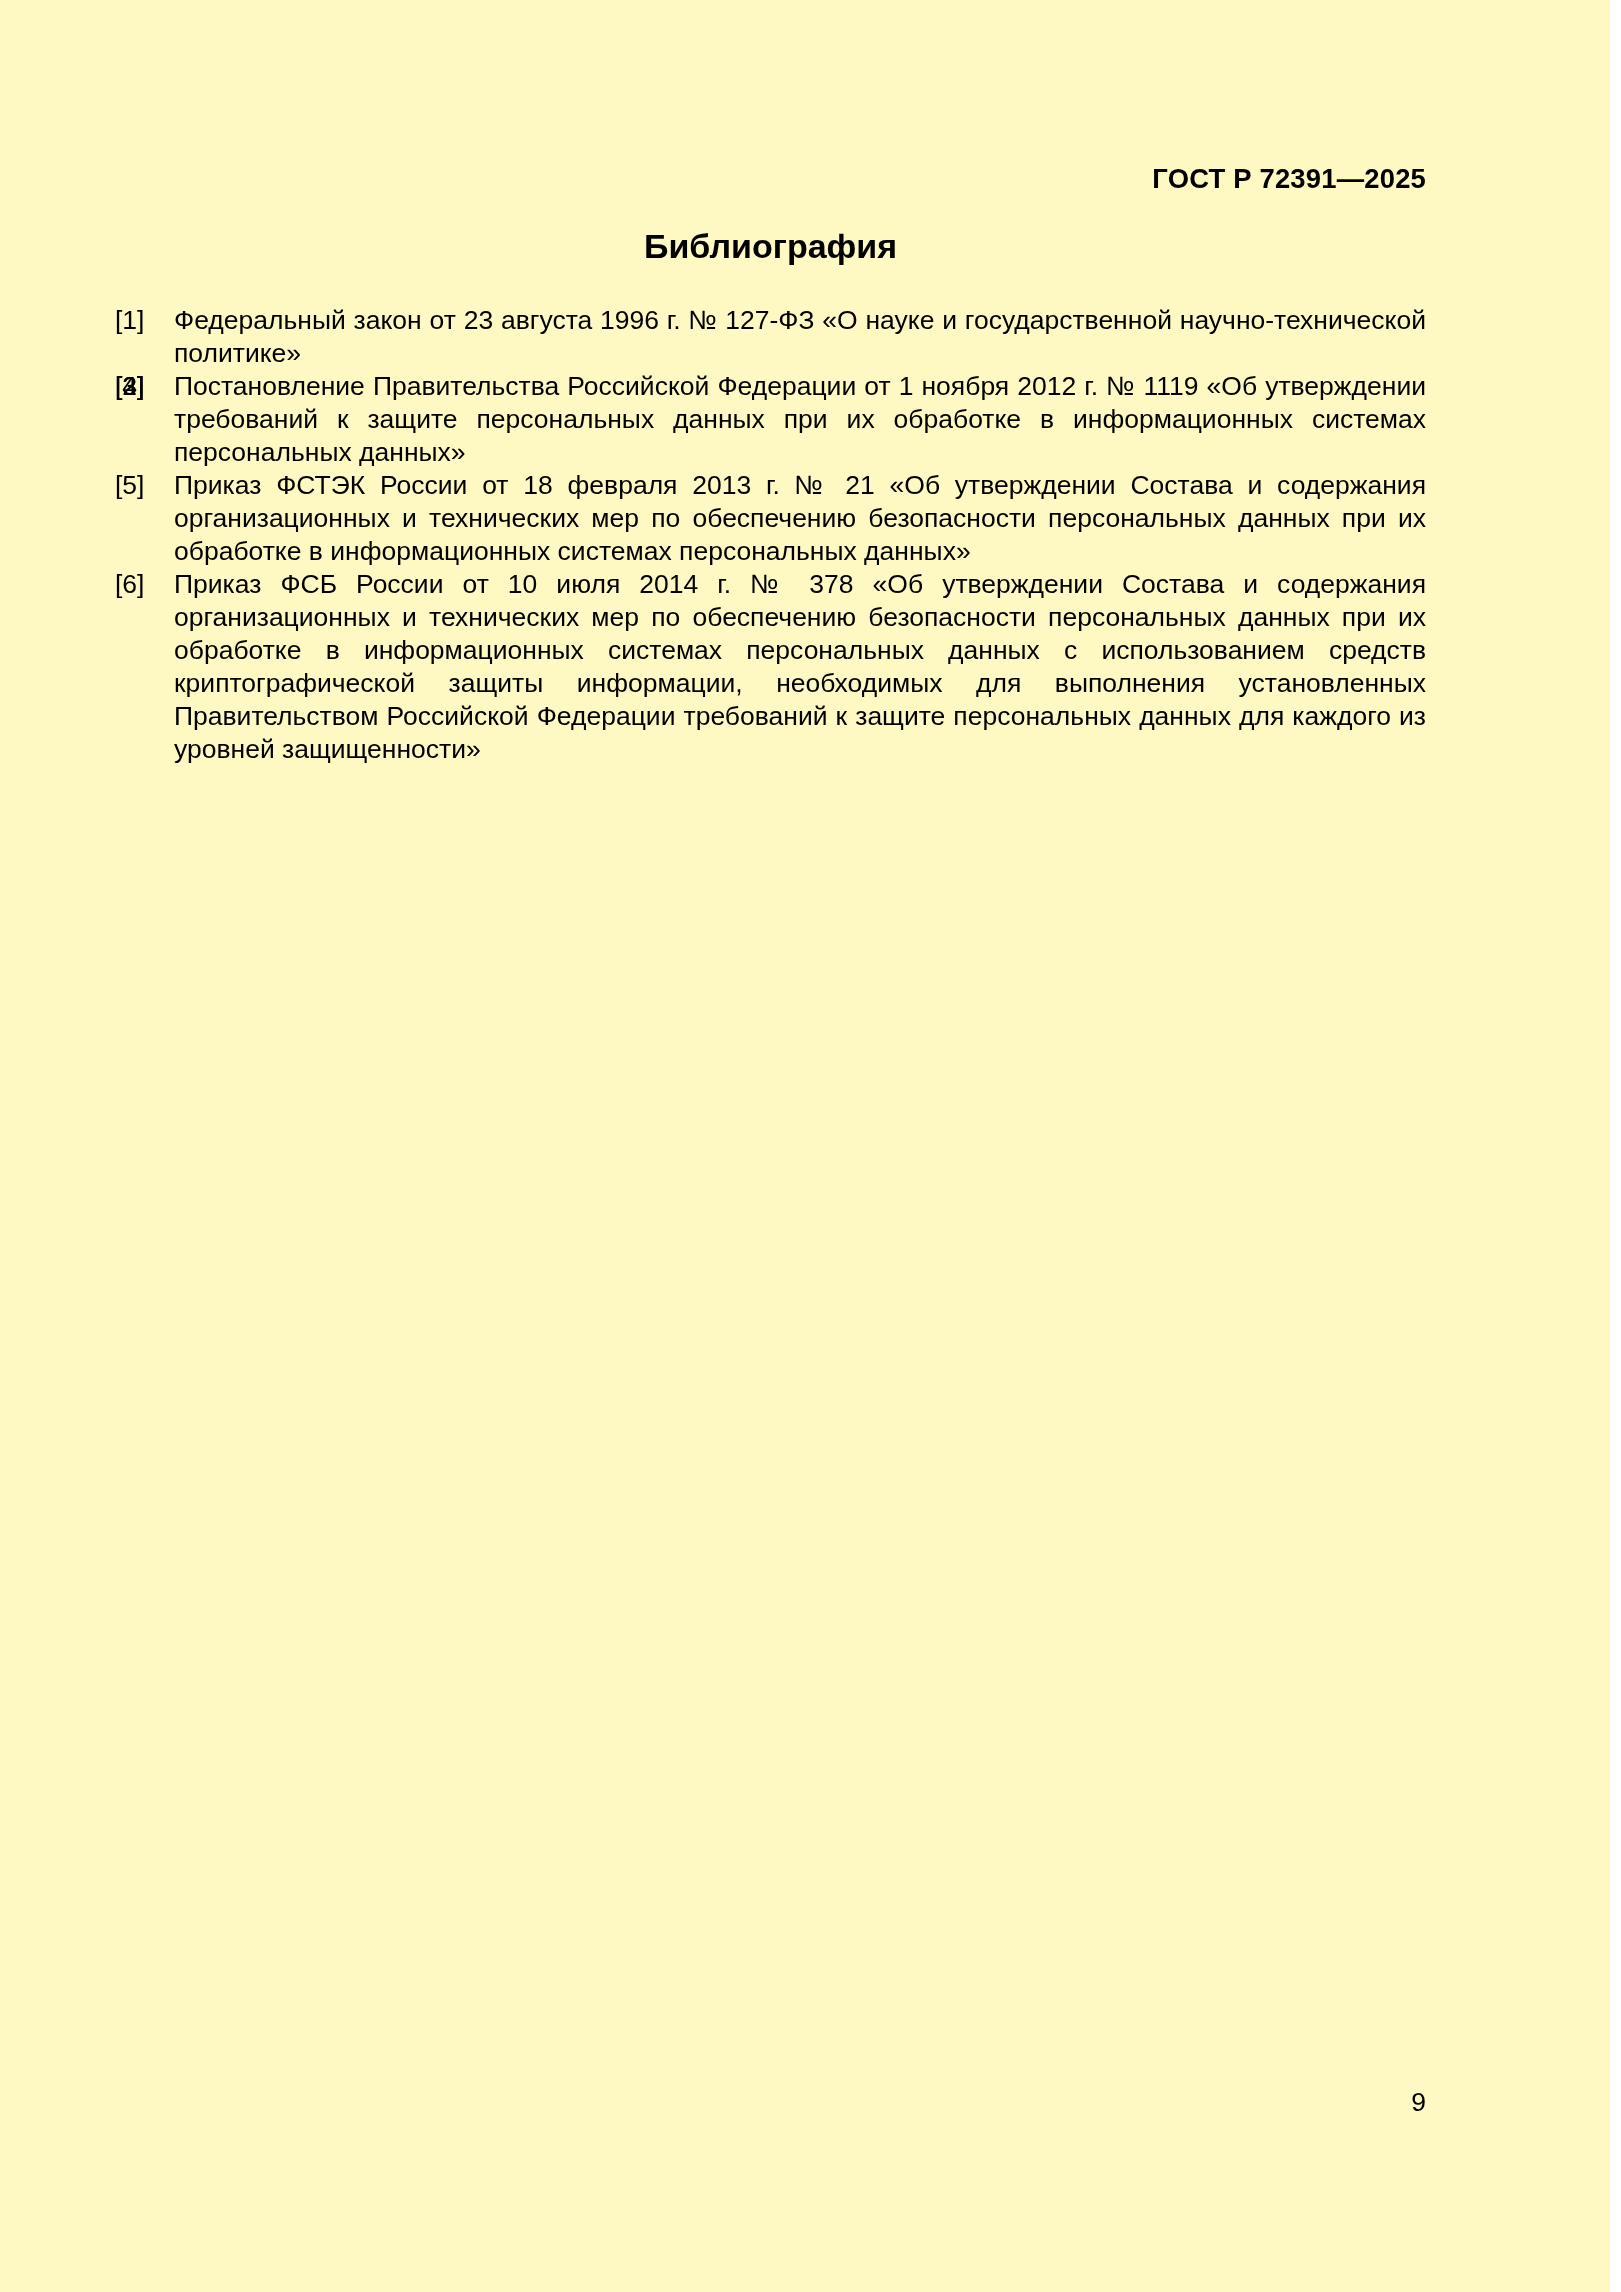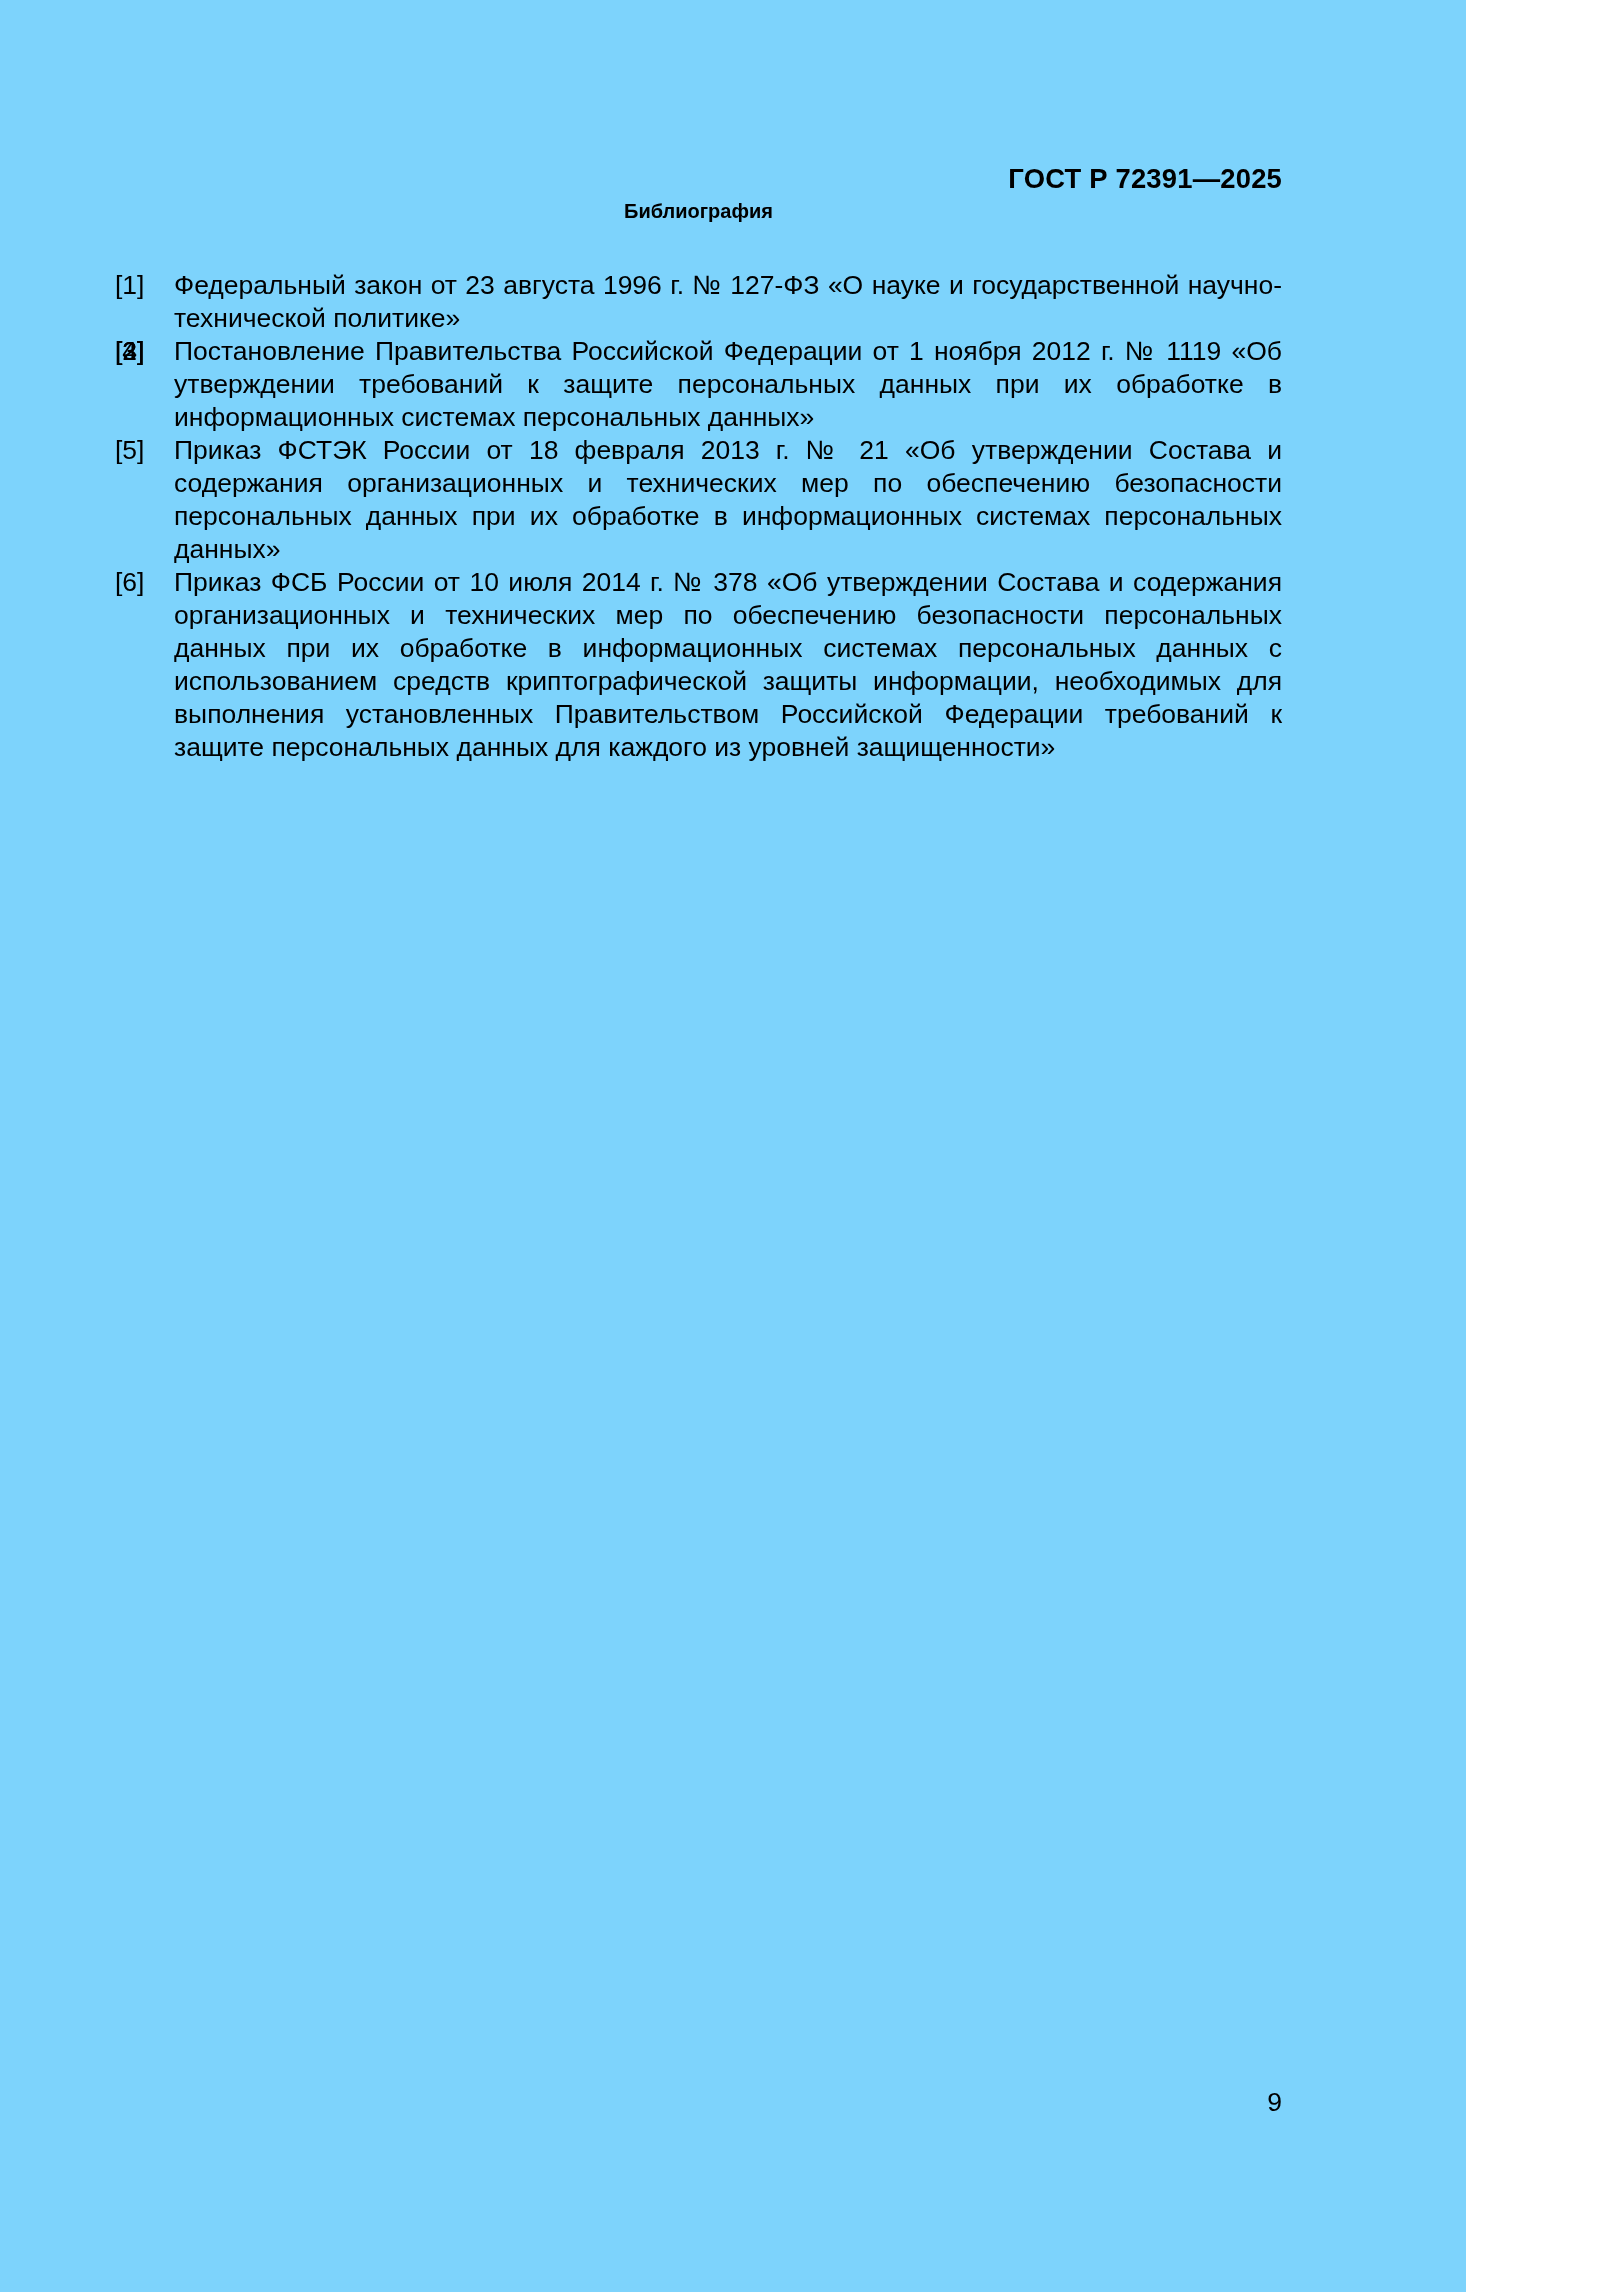--- a/index.html
+++ b/index.html
@@ -10,38 +10,39 @@
 
   body {
     width: 1621px;
     height: 2293px;
     font-family: "Liberation Sans", sans-serif;
     color: #000000;
   }
 
   .page {
     position: relative;
-    width: 1466px;
+    width: 1610px;
     height: 2293px;
-    background: #7dd3fc;
+    background: #fef9c3;
     padding: 162px 184px 0 115px;
   }
 
   .doc-header {
     text-align: right;
     font-size: 27.4px;
     font-weight: bold;
     line-height: 33px;
     letter-spacing: 0.2px;
   }
 
   .doc-title {
+    margin-top: 35px;
     margin-bottom: 41px;
     text-align: center;
-    font-size: 20px;
+    font-size: 34px;
     font-weight: bold;
     line-height: 33px;
   }
 
   .bib-list {
     list-style: none;
     font-size: 26.5px;
     line-height: 33px;
   }
 

